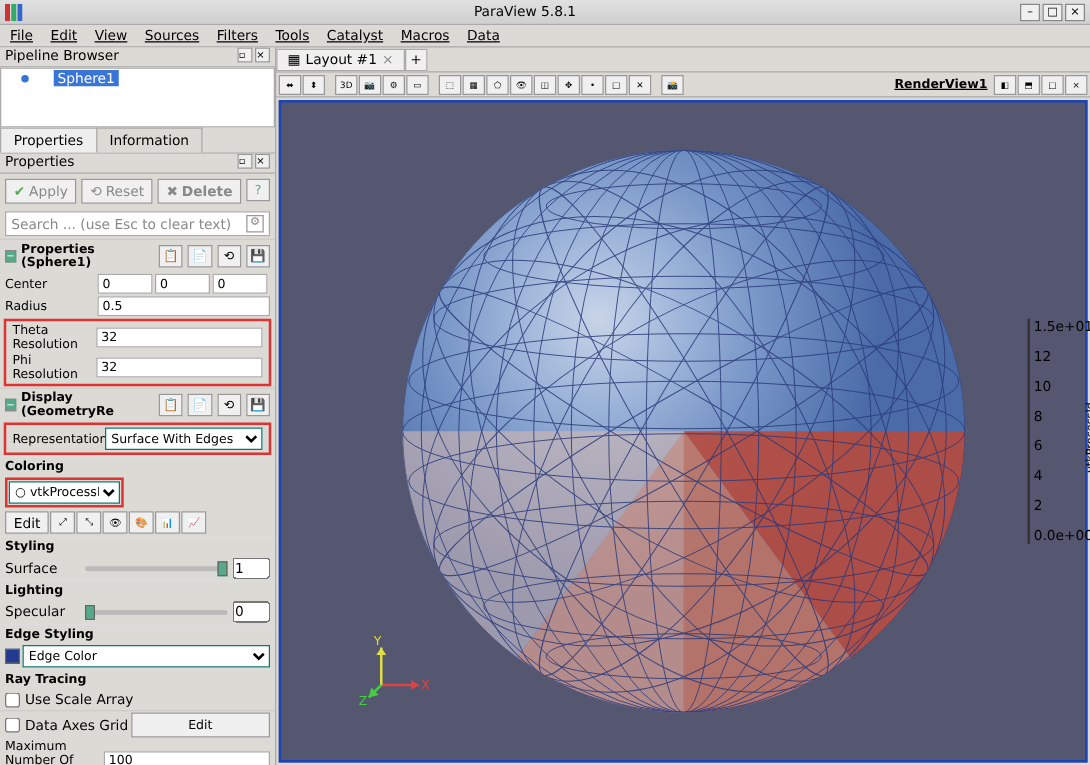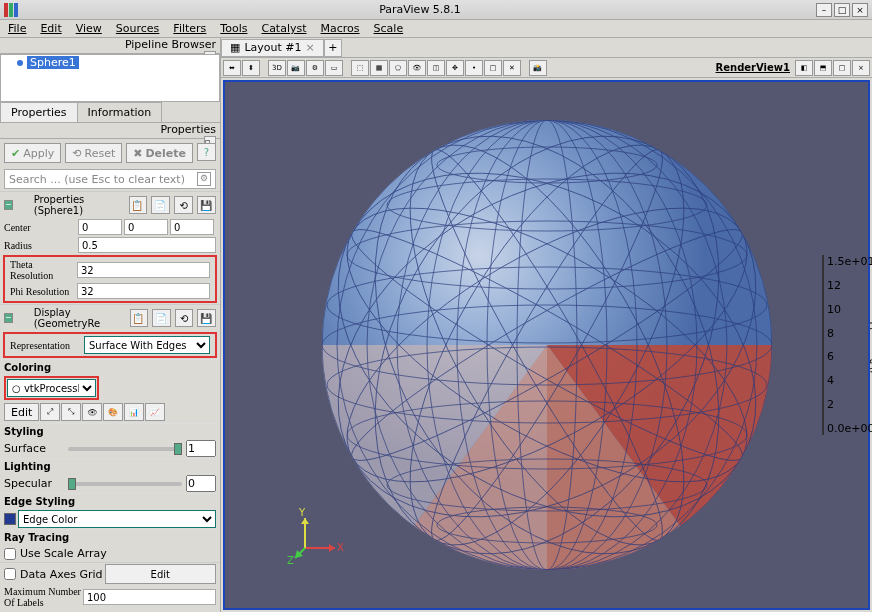--- a/index.html
+++ b/index.html
@@ -7,44 +7,44 @@
 .titlebar { height: 20px; background: linear-gradient(#e0e0e0,#d0d0d0); display: flex; align-items: center; padding: 0 4px; border-bottom: 1px solid #aaa; }
 .titlebar .logo { width: 14px; height: 14px; margin-right: 6px; }
 .titlebar .title { flex: 1; text-align: center; font-size: 11px; }
 .titlebar .winbtns { display: flex; gap: 2px; }
 .titlebar .winbtns div { width: 16px; height: 14px; border: 1px solid #888; background: #f0f0f0; display:flex;align-items:center;justify-content:center;font-size:9px; }
 .menubar { height: 18px; display: flex; align-items: flex-start; gap: 2px; padding: 0 2px; border-bottom: 1px solid #aaa; }
 .menubar span { padding: 2px 6px; }
 .menubar span u { text-decoration: underline; }
 .main { display: flex; height: calc(612px - 38px); }
 .left { width: 221px; display: flex; flex-direction: column; border-right: 1px solid #aaa; }
-.panelhdr { height: 16px; background: #dcdad5; border-bottom: 1px solid #aaa; display: flex; align-items: flex-end; padding: 0 4px; font-size: 10px; flex-direction: column; }
+.panelhdr { height: 16px; background: #dcdad5; border-bottom: 1px solid #aaa; display: flex; align-items: flex-start; padding: 0 4px; font-size: 10px; }
 .panelhdr .spacer { flex: 1; }
 .panelhdr .btn { width: 14px; height: 12px; border: 1px solid #999; margin-left: 2px; font-size:8px; text-align:center; line-height:10px;}
 .pipeline { height: 48px; background: #fff; border: 1px solid #aaa; margin: 0; overflow: auto; }
 .pipeline .row { display: flex; align-items: center; padding: 1px 4px; gap: 4px; }
 .pipeline .icon { width: 10px; height: 10px; border: 1px solid #666; background:#eee;}
-.pipeline .sel { background: #3875d7; color: #fff; padding: 0 3px; }
+.pipeline .sel { background: #3875d7; color: #fff; padding: 0 3px; margin-left: 16px; }
 .tabs { display: flex; border-bottom: 1px solid #aaa; }
 .tab { padding: 3px 10px; border: 1px solid #aaa; border-bottom: none; background: #dcdad5; margin-right:-1px;}
 .tab.active { background: #eee; }
 .props { flex: 1; overflow-y: hidden; }
 .btnrow { display: flex; gap: 4px; padding: 4px; }
 .btn { border: 1px solid #999; background: #f0f0f0; padding: 2px 6px; display: flex; align-items: center; gap: 3px; height: 20px; font-size:10px;}
 .btn.delete { color: #c00; font-weight: bold; }
 .btn.wide { flex: 1; justify-content: center; color:#888;}
 .btn.sm { width: 22px; padding: 0; justify-content: center; height:18px; }
 .search { margin: 2px 4px; border: 1px solid #aaa; background: #fff; padding: 2px 4px; color: #888; display:flex; align-items:center;}
 .search .gear { margin-left:auto; width:14px;height:14px; border:1px solid #999; font-size:9px; text-align:center;}
 .section { border-top: 1px solid #ccc; }
 .secthdr { display: flex; align-items: center; padding: 2px 4px; gap: 4px; }
-.secthdr .title { font-weight: normal; font-size: 10px; margin-left: 17px; }
+.secthdr .title { font-weight: bold; font-size: 10px; }
 .secthdr .collapse { width:10px;height:10px;background:#5a8;border:1px solid #888;color:#fff;font-size:8px;text-align:center;line-height:8px;}
 .row { display: flex; align-items: center; padding: 1px 4px; gap: 2px; }
-.row .lbl { width: 72px; font-size: 10px; font-family: Liberation Serif, serif; }
+.row .lbl { width: 72px; font-size: 10px; }
 .row input[type=text] { flex: 1; border: 1px solid #aaa; padding: 1px 3px; height: 16px; font-size:10px; background:#fff;}
 .row input.third { width: 44px; flex:none;}
 .redbox { border: 2px solid #d33; margin: 1px 3px; padding: 1px;}
 .redbox .row .lbl{width:72px;}
 .redbox .row input{flex:1;}
 select { border: 1px solid #0f766e; background: #fff; height: 18px; flex: 1; font-size:10px;}
 .subhdr { font-weight: bold; padding: 2px 4px; font-size:10px; border-top:1px solid #ddd;}
 .toolbtns { display: flex; gap: 1px; padding: 2px 4px; flex-wrap: wrap;}
 .toolbtns .tbtn { width: 20px; height: 18px; border: 1px solid #999; background: #f0f0f0; font-size:8px; display:flex; align-items:center; justify-content:center;}
 .slider { display:flex; align-items:center; gap:4px; padding:1px 4px;}
@@ -89,21 +89,21 @@
 
 <div class="menubar">
   <span><u>File</u></span>
   <span><u>Edit</u></span>
   <span><u>View</u></span>
   <span><u>Sources</u></span>
   <span><u>Filters</u></span>
   <span><u>Tools</u></span>
   <span><u>Catalyst</u></span>
   <span><u>Macros</u></span>
-  <span><u>Scale</u></span>
+  <span><u>Data</u></span>
 </div>
 
 <div class="main">
 
   <div class="left">
     <div class="panelhdr">
       <span>Pipeline Browser</span>
       <span class="spacer"></span>
       <span class="btn" style="width:12px;height:12px;padding:0;">▫</span>
       <span class="btn" style="width:12px;height:12px;padding:0;">×</span>

